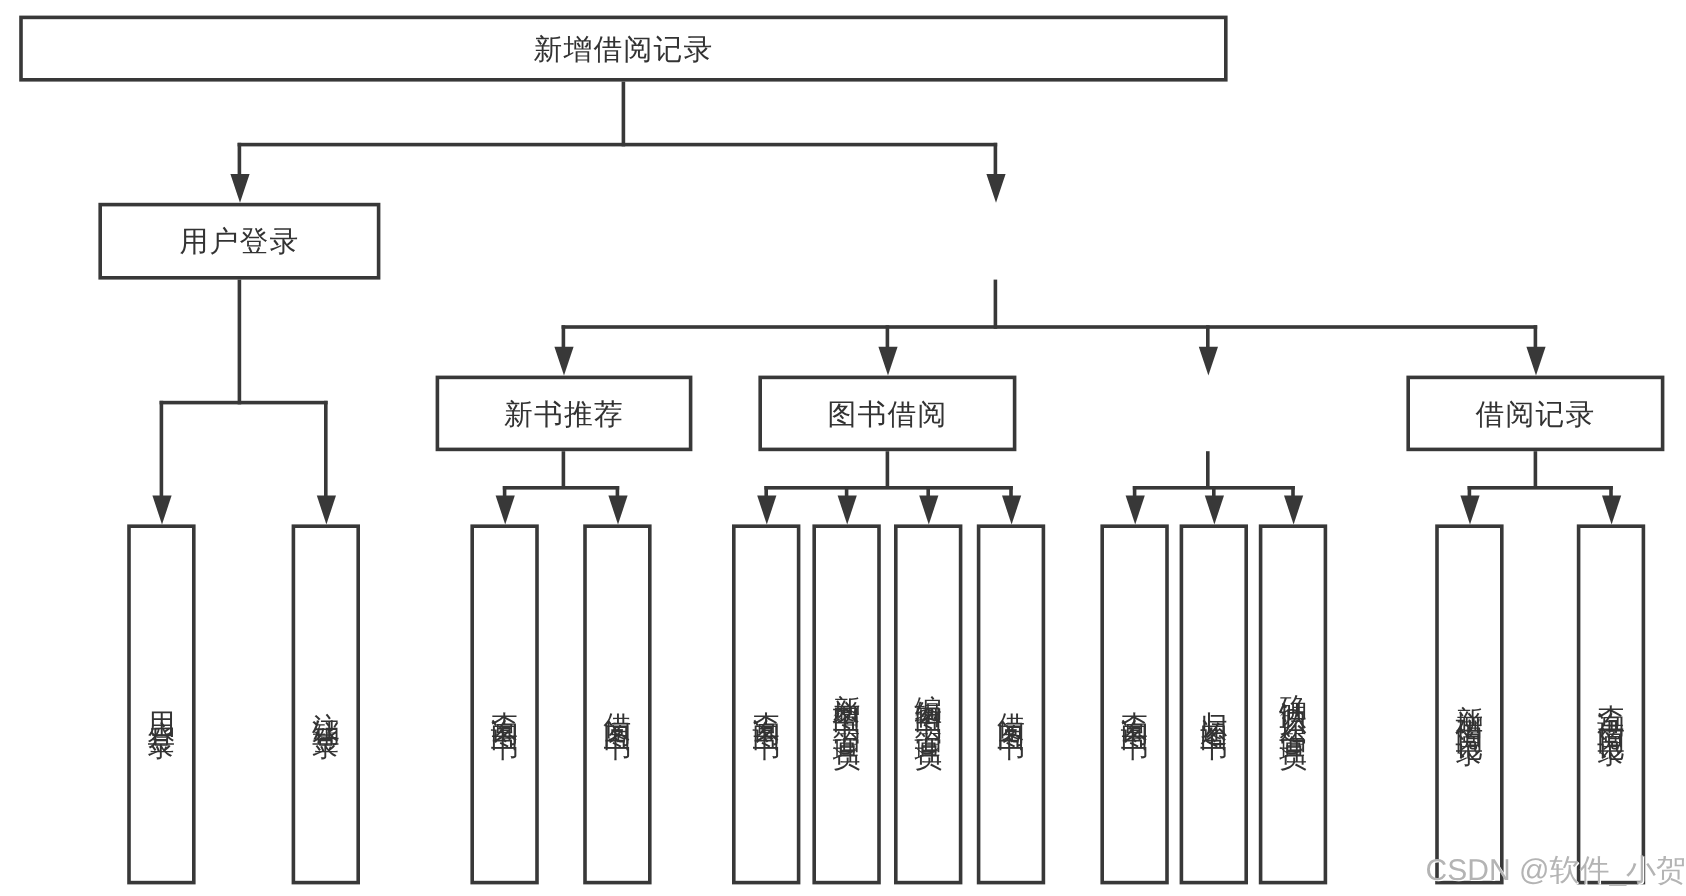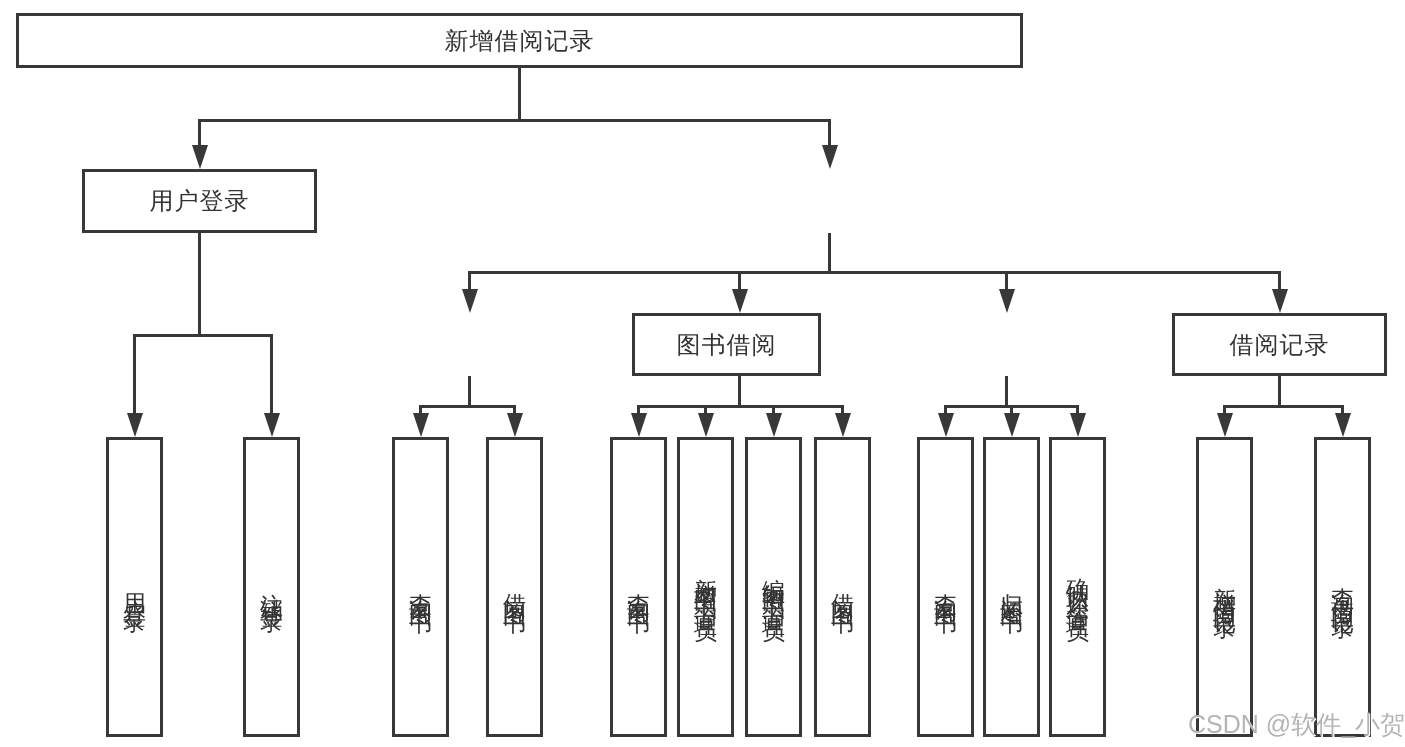--- a/index.html
+++ b/index.html
@@ -55,22 +55,25 @@
 
   <div class="box" style="left:16px;top:13px;width:1007px;height:55px;">
     <span>新增借阅记录</span>
   </div>
 
   <div class="box" style="left:82px;top:169px;width:235px;height:64px;">
     <span>用户登录</span>
   </div>
 
 
+  <div class="box" style="left:363px;top:313px;width:214px;height:63px;">
+    <span>新书推荐</span>
+  </div>
 
-  <div class="box" style="left:632px;top:313px;width:189px;height:63px;">
+  <div class="box" style="left:632px;top:313px;width:215px;height:63px;">
     <span>图书借阅</span>
   </div>
 
 
   <div class="box" style="left:1172px;top:313px;width:215px;height:63px;text-align:right;">
     <span>借阅记录</span>
   </div>
 
   <div class="box leaf" style="left:106px;top:437px;width:57px;height:300px;">
     <span>用户登录</span>

